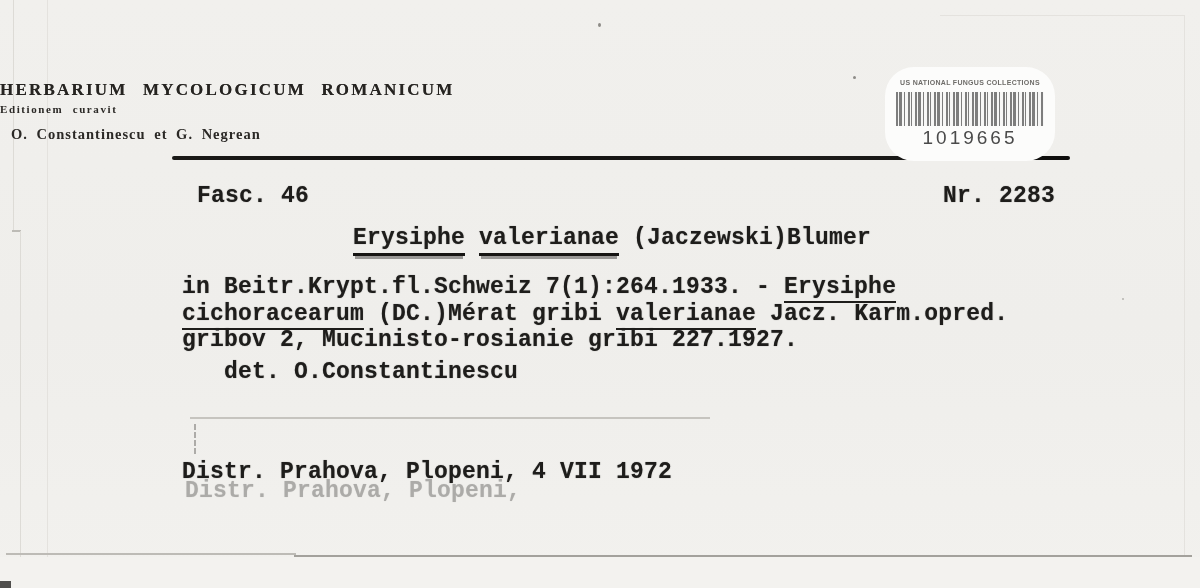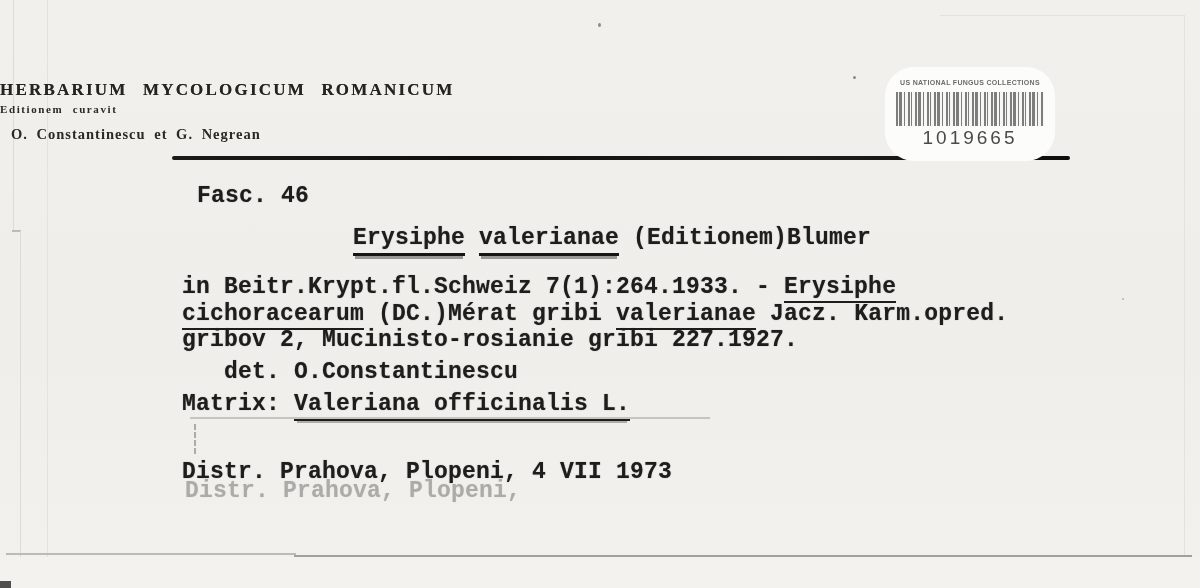--- a/index.html
+++ b/index.html
@@ -93,31 +93,31 @@
   <div class="header-editors">O. Constantinescu et G. Negrean</div>
   <div class="header-rule"></div>
 
   <div class="barcode-box">
     <div class="barcode-inst">US NATIONAL FUNGUS COLLECTIONS</div>
     <div class="barcode-stripes"></div>
     <div class="barcode-number">1019665</div>
   </div>
 
   <div class="typed pos-fasc">Fasc. 46</div>
+  <div class="typed pos-nr">Nr. 2283</div>
 
-  <div class="typed pos-title"><span class="u-title">Erysiphe</span><span class="u-title epithet-gap">valerianae</span><span> (Editionem)Blumer</span></div>
+  <div class="typed pos-title"><span class="u-title">Erysiphe</span><span class="u-title epithet-gap">valerianae</span><span> (Jaczewski)Blumer</span></div>
 
   <div class="typed pos-cit1"><span>in Beitr.Krypt.fl.Schweiz 7(1):264.1933. - </span><span class="u-body">Erysiphe</span></div>
 
   <div class="typed pos-cit2"><span class="u-body">cichoracearum</span><span> (DC.)Mérat gribi </span><span class="u-body">valerianae</span><span> Jacz. Karm.opred.</span></div>
 
   <div class="typed pos-cit3">gribov 2, Mucinisto-rosianie gribi 227.1927.</div>
 
   <div class="typed pos-det">det. O.Constantinescu</div>
 
-  <div class="typed pos-matrix"><span>Matrix: </span><span class="u-matrix">Valeriana officinalis L.</span></div>
   <div class="matrix-ext"></div>
 
 
-  <div class="typed pos-distr">Distr. Prahova, Plopeni, 4 VII 1973</div>
+  <div class="typed pos-distr">Distr. Prahova, Plopeni, 4 VII 1972</div>
   <div class="typed pos-ghost ghost">Distr. Prahova, Plopeni,</div>
 
 </div>
 
 </body></html>

